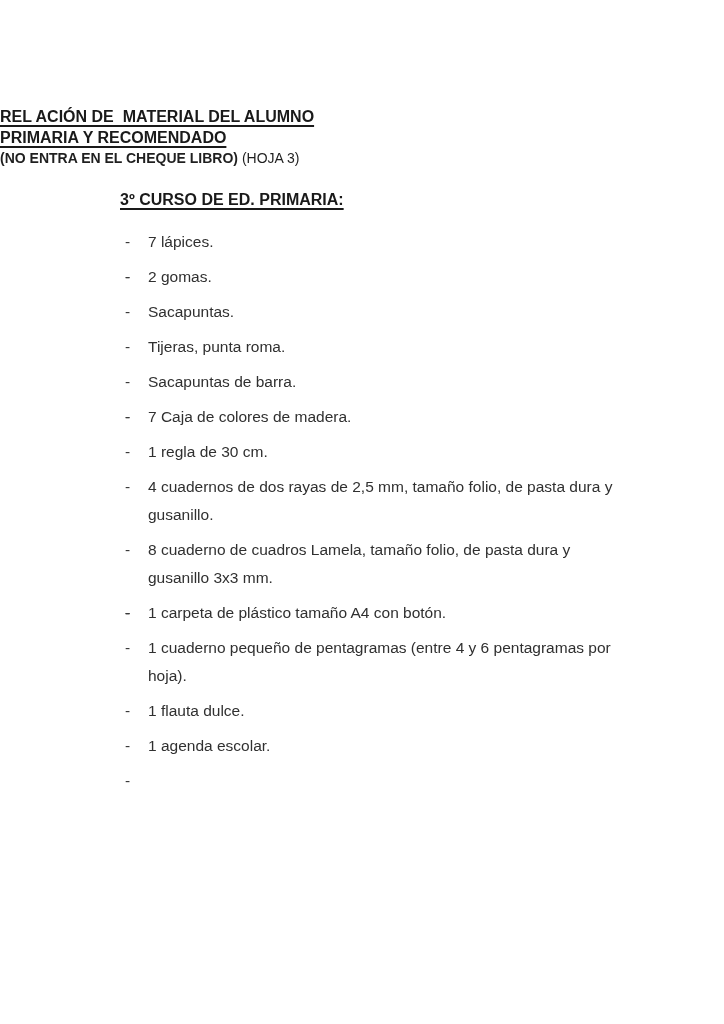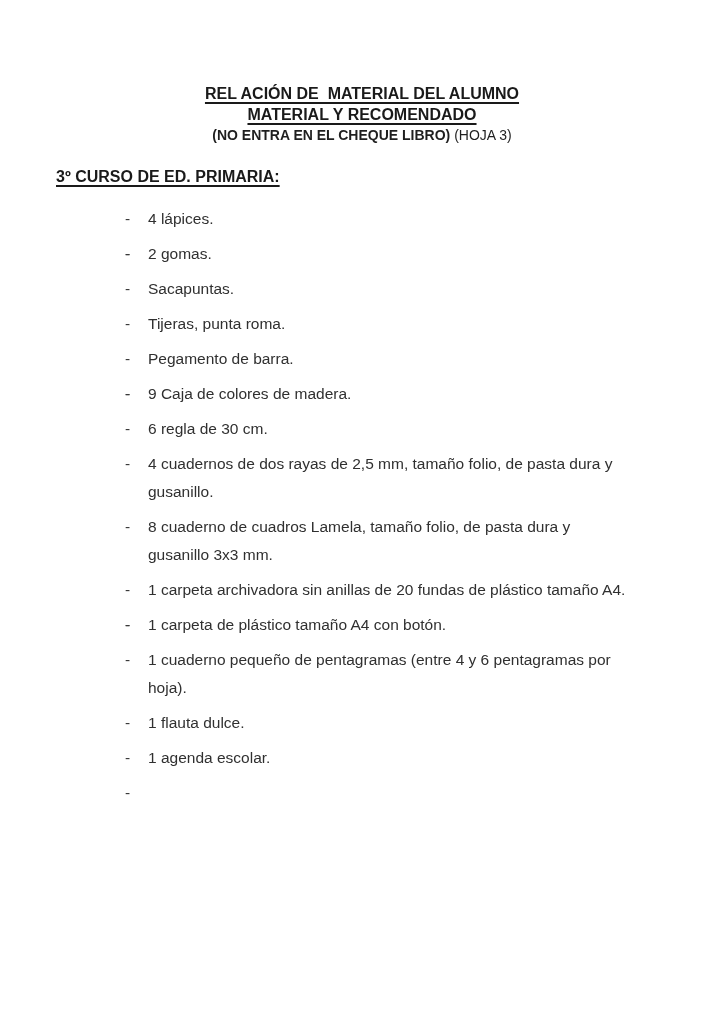--- a/index.html
+++ b/index.html
@@ -10,22 +10,22 @@
   .page {
     position: relative;
     width: 724px;
     height: 1024px;
     background: #ffffff;
     font-family: "Liberation Sans", sans-serif;
     color: #2e2e2e;
     overflow: hidden;
   }
   .header {
-    padding-top: 83px;
-    text-align: center;
+    padding-top: 106px;
+    text-align: left;
   }
   .title-line {
     font-size: 16px;
     font-weight: bold;
     line-height: 21px;
     color: #1a1a1a;
     text-decoration: underline;
     text-underline-offset: 3px;
     text-decoration-thickness: 1.5px;
     white-space: pre;
@@ -33,21 +33,21 @@
   .subtitle {
     font-size: 14px;
     line-height: 21px;
     color: #1f1f1f;
     white-space: pre;
   }
   .subtitle .bold {
     font-weight: bold;
   }
   .section-heading {
-    margin: 21px 0 0 56px;
+    margin: 21px 0 0 120px;
     font-size: 16px;
     font-weight: bold;
     color: #1a1a1a;
     text-decoration: underline;
     text-underline-offset: 3px;
     text-decoration-thickness: 1.5px;
     line-height: 20px;
   }
   ul.material-list {
     list-style: none;
@@ -70,39 +70,39 @@
     color: #3a3a3a;
   }
 </style>
 </head>
 <body>
 
 <div class="page">
 
   <div class="header">
     <div class="title-line">REL ACIÓN DE  MATERIAL DEL ALUMNO</div>
-    <div class="title-line">MATERIAL Y RECOMENDADO</div>
+    <div class="title-line">PRIMARIA Y RECOMENDADO</div>
     <div class="subtitle"><span class="bold">(NO ENTRA EN EL CHEQUE LIBRO)</span><span> (HOJA 3)</span></div>
   </div>
 
   <div class="section-heading">3º CURSO DE ED. PRIMARIA:</div>
 
   <ul class="material-list">
-    <li><span class="dash">-</span><span>4 lápices.</span></li>
+    <li><span class="dash">-</span><span>7 lápices.</span></li>
     <li><span class="dash">-</span></li>
     <li><span class="dash">-</span><span>2 gomas.</span></li>
     <li><span class="dash">-</span><span>Sacapuntas.</span></li>
     <li><span class="dash">-</span><span>Tijeras, punta roma.</span></li>
-    <li><span class="dash">-</span><span>Pegamento de barra.</span></li>
+    <li><span class="dash">-</span><span>Sacapuntas de barra.</span></li>
     <li><span class="dash">-</span></li>
-    <li><span class="dash">-</span><span>9 Caja de colores de madera.</span></li>
-    <li><span class="dash">-</span><span>6 regla de 30 cm.</span></li>
+    <li><span class="dash">-</span><span>7 Caja de colores de madera.</span></li>
+    <li><span class="dash">-</span><span>1 regla de 30 cm.</span></li>
     <li><span class="dash">-</span><span>4 cuadernos de dos rayas de 2,5 mm, tamaño folio, de pasta dura y gusanillo.</span></li>
     <li><span class="dash">-</span><span>8 cuaderno de cuadros Lamela, tamaño folio, de pasta dura y gusanillo 3x3 mm.</span></li>
-    <li><span class="dash">-</span><span>1 carpeta archivadora sin anillas de 20 fundas de plástico tamaño A4.</span></li>
+    <li><span class="dash">-</span></li>
     <li><span class="dash">-</span></li>
     <li><span class="dash">-</span><span>1 carpeta de plástico tamaño A4 con botón.</span></li>
     <li><span class="dash">-</span><span>1 cuaderno pequeño de pentagramas (entre 4 y 6 pentagramas por hoja).</span></li>
     <li><span class="dash">-</span><span>1 flauta dulce.</span></li>
     <li><span class="dash">-</span><span>1 agenda escolar.</span></li>
     <li><span class="dash">-</span></li>
   </ul>
 
 </div>
 

